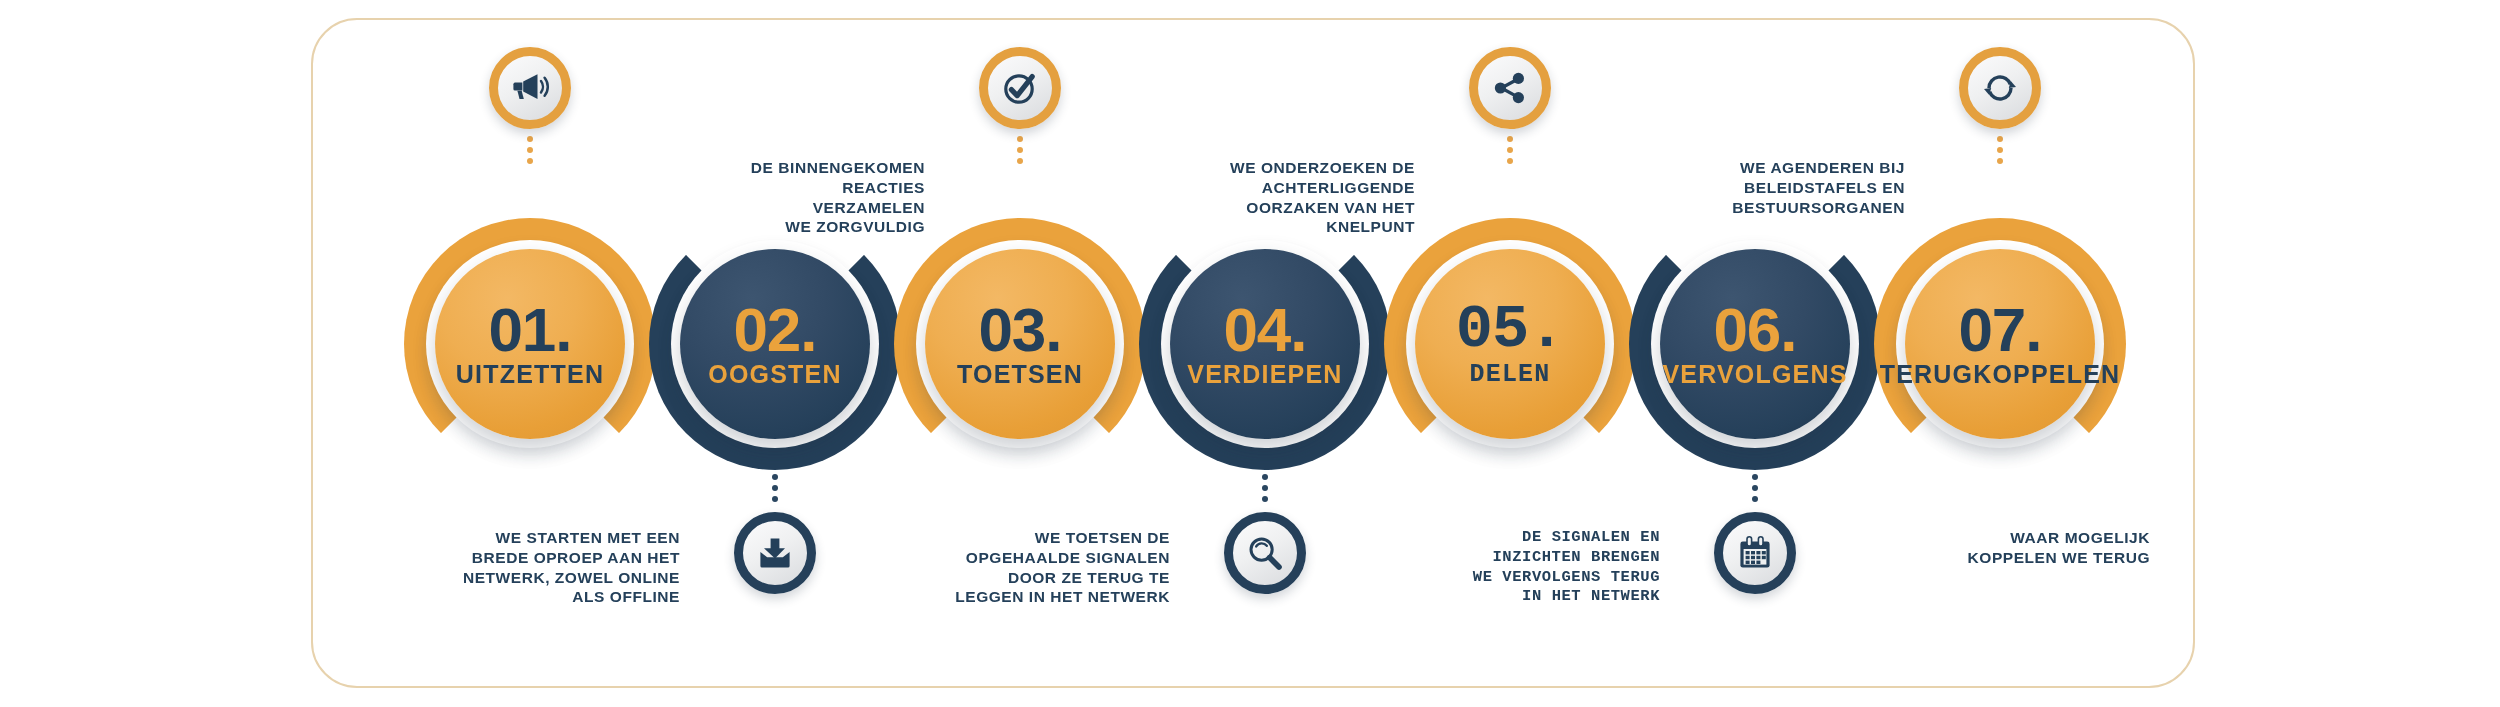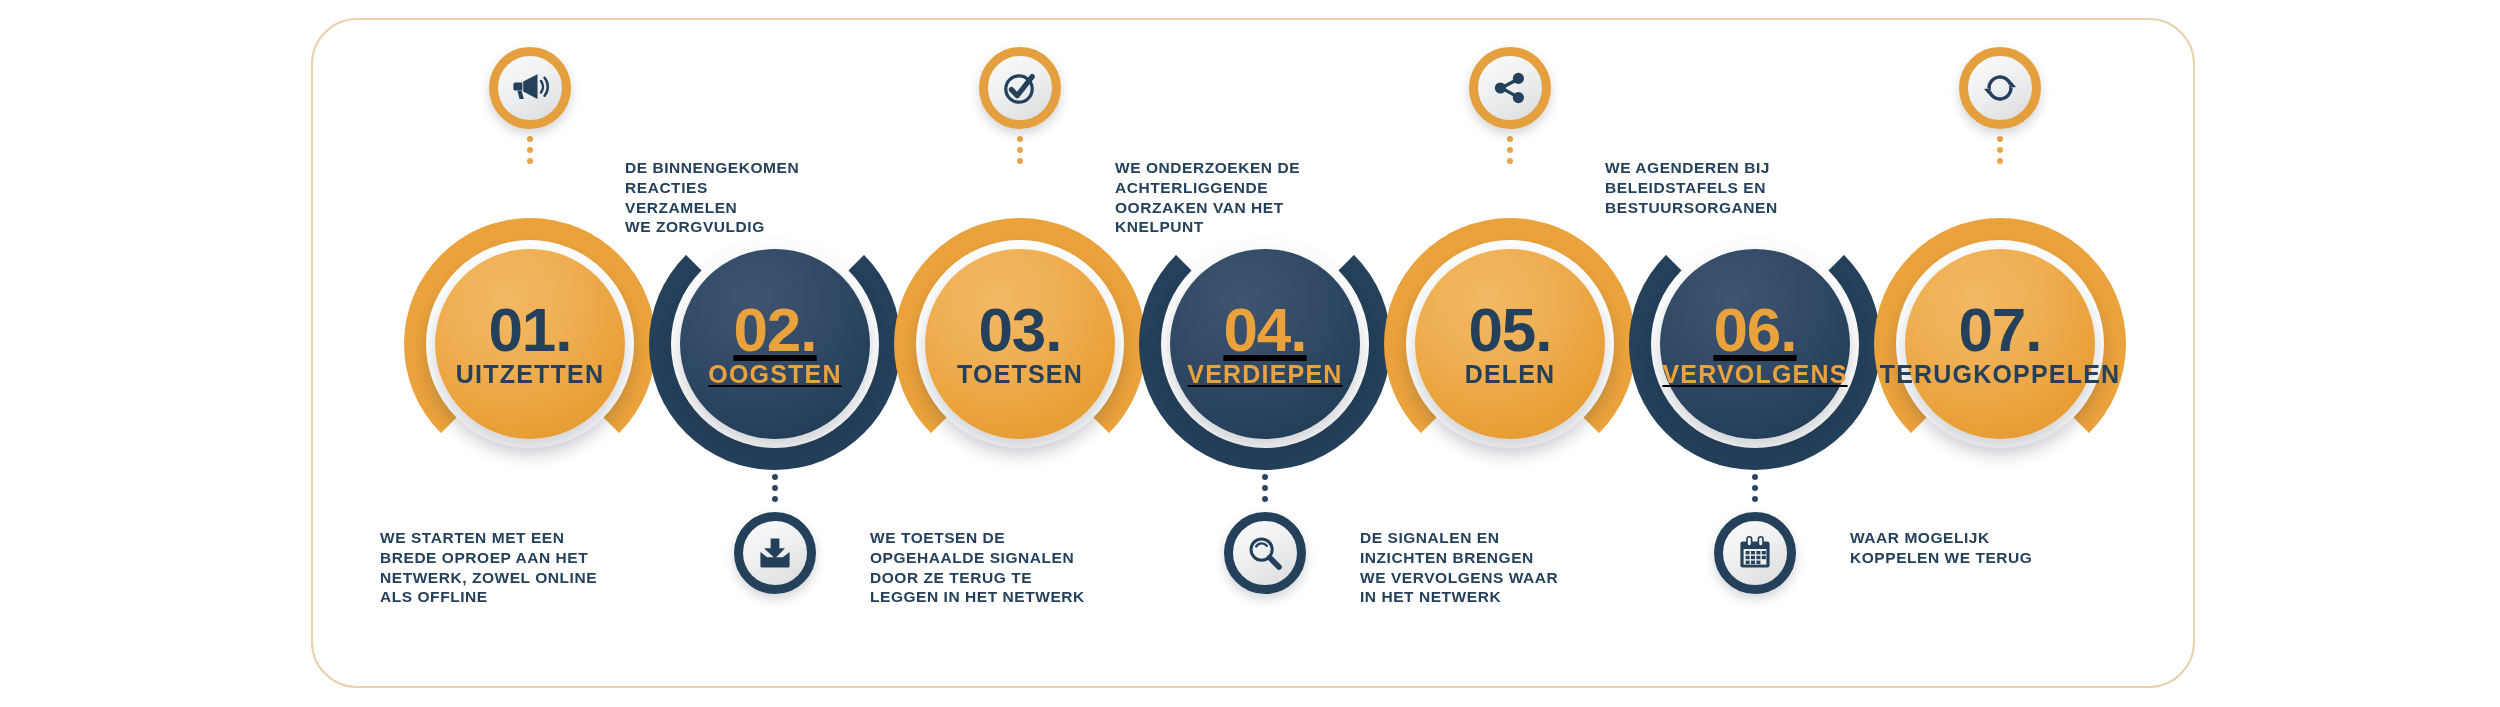--- a/index.html
+++ b/index.html
@@ -95,21 +95,20 @@
     flex-direction: column;
     align-items: center;
     justify-content: center;
     box-shadow: 0 10px 20px rgba(30,45,65,0.22);
   }
   .step.up .disc {
     background: radial-gradient(circle at 38% 26%, #f3b864 0%, #efae51 38%, #e89f37 72%, #dd9531 100%);
   }
   .step.down .disc {
     background: radial-gradient(circle at 38% 26%, #3d5570 0%, #324a65 40%, #25405a 75%, #1c3349 100%);
-    text-decoration: underline;
   }
 
   .num {
     font-size: 62px;
     font-weight: 700;
     letter-spacing: -1px;
     line-height: 0.92;
     margin-bottom: 4px;
   }
   .lbl {
@@ -170,21 +169,21 @@
   .desc {
     position: absolute;
     left: 50%;
     width: 300px;
     margin-left: -150px;
     color: #24405a;
     font-size: 15.5px;
     font-weight: 700;
     line-height: 1.28;
     letter-spacing: 0.55px;
-    text-align: left;
+    text-align: right;
     z-index: 6;
     white-space: pre-line;
   }
   
   .step.up .desc { top: 496px; margin-top: 32px; }
   
   .step.down .desc { top: 158px; }
 </style>
 </head>
 <body>
@@ -281,21 +280,21 @@
           <circle cx="17.6" cy="17.6" r="10.6" fill="none" stroke="#24405a" stroke-width="3.0"></circle>
           <path fill="none" stroke="#24405a" stroke-width="2.4" stroke-linecap="round" d="M12.2 14.4 a6.6 6.6 0 0 1 10.6 -0.6"></path>
           <path stroke="#24405a" stroke-width="5.6" stroke-linecap="round" d="M25.6 25.6 L35.0 35.0"></path>
         </svg>
       </div>
       <div class="desc">WE ONDERZOEKEN DE
 ACHTERLIGGENDE
 OORZAKEN VAN HET
 KNELPUNT</div>
     </div>
-    <div class="step up" style="left: 1340px; z-index: 18;">
+    <div class="step up" style="left: 1340px; z-index: 18; font-family: Liberation Mono, monospace;">
       <div class="ring"></div>
       <div class="halo"></div>
       <div class="disc">
         <div class="num">05.</div>
         <div class="lbl">DELEN</div>
       </div>
       <div class="dots">
         <i></i>
         <i></i>
         <i></i>
@@ -303,21 +302,21 @@
       <div class="badge">
         <svg width="42" height="42" viewBox="0 0 42 42">
           <path stroke="#24405a" stroke-width="3.2" stroke-linecap="round" d="M12.4 21.0 L29.0 12.0 M12.4 21.0 L29.0 30.2"></path>
           <circle cx="29.4" cy="11.4" r="5.6" fill="#24405a"></circle>
           <circle cx="11.4" cy="21.0" r="5.6" fill="#24405a"></circle>
           <circle cx="29.4" cy="30.6" r="5.6" fill="#24405a"></circle>
         </svg>
       </div>
       <div class="desc">DE SIGNALEN EN
 INZICHTEN BRENGEN
-WE VERVOLGENS WAAR
+WE VERVOLGENS TERUG
 IN HET NETWERK</div>
     </div>
     <div class="step down" style="left: 1585px; z-index: 21;">
       <div class="ring"></div>
       <div class="halo"></div>
       <div class="disc">
         <div class="num">06.</div>
         <div class="lbl">VERVOLGENS</div>
       </div>
       <div class="dots">

